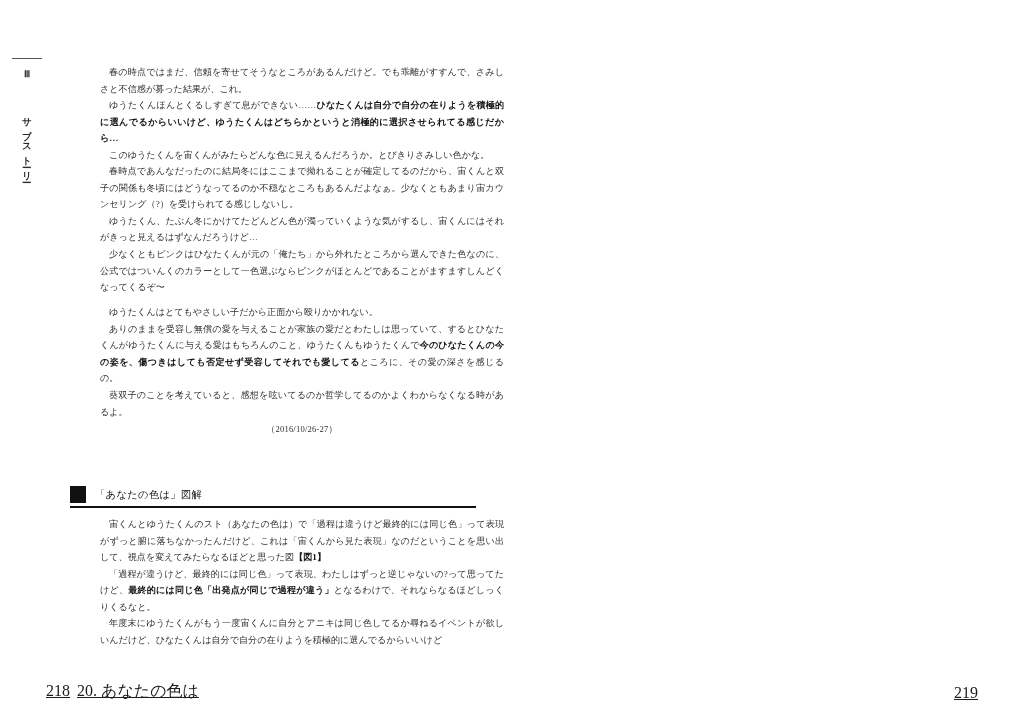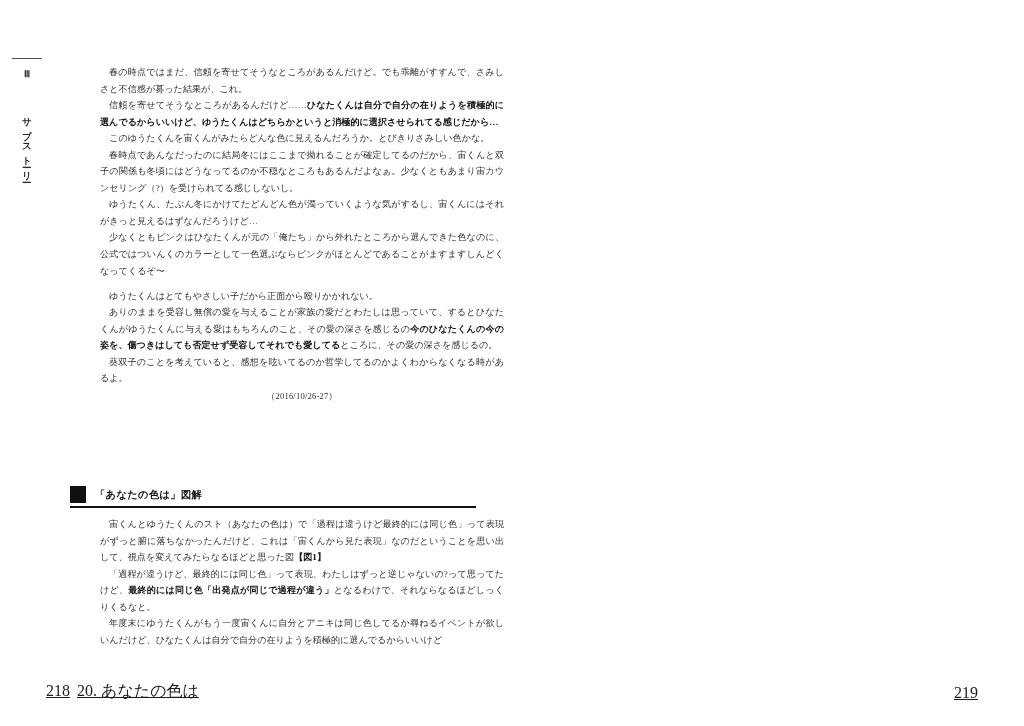--- a/index.html
+++ b/index.html
@@ -62,21 +62,21 @@
 
   .sig{ text-align:right;text-indent:0;margin-top:2px;font-size:8.6px;letter-spacing:.2px;}
 
   
   .sec-head{
     position:absolute;left:70px;top:486px;width:406px;
   }
   .sec-head-row{display:flex;align-items:center;gap:9px;}
   .sec-square{width:16px;height:17px;background:#111;flex:0 0 auto;}
   .sec-title{
-    font-size:10.2px;font-weight:bold;color:#111;letter-spacing:.4px;
+    font-size:10.2px;font-weight:normal;color:#111;letter-spacing:.4px;
     font-family:"Liberation Sans","DejaVu Sans",sans-serif;
   }
   .sec-rule{height:1.6px;background:#111;margin-top:3px;width:100%;}
 
   .col-left-lower{left:72px;top:516px;width:404px;}
 
   
   .footer{
     position:absolute;bottom:24px;font-size:16px;color:#1d1d1d;
     font-family:"Liberation Serif",serif;
@@ -95,32 +95,32 @@
 
     <div class="margin-head">
       <div class="margin-rule"></div>
       <span class="margin-num">Ⅲ</span>
       <div class="margin-vtext">サブストーリー</div>
     </div>
 
     <div class="col col-left">
       <p><span>春の時点ではまだ、信頼を寄せてそうなところがあるんだけど。でも乖離がすすんで、さみしさと不信感が募った結果が、これ。</span></p>
 
-      <p><span>信頼を寄せてそうなところがあるんだけど……</span><b>ひなたくんは自分で自分の在りようを積極的に選んでるからいいけど、ゆうたくんはどちらかというと消極的に選択させられてる感じだから…</b></p>
+      <p><span>ゆうたくんほんとくるしすぎて息ができない……</span><b>ひなたくんは自分で自分の在りようを積極的に選んでるからいいけど、ゆうたくんはどちらかというと消極的に選択させられてる感じだから…</b></p>
 
       <p><span>このゆうたくんを宙くんがみたらどんな色に見えるんだろうか。とびきりさみしい色かな。</span></p>
       <p><span>春時点であんなだったのに結局冬にはここまで拗れることが確定してるのだから、宙くんと双子の関係も冬頃にはどうなってるのか不穏なところもあるんだよなぁ。少なくともあまり宙カウンセリング（?）を受けられてる感じしないし。</span></p>
       <p><span>ゆうたくん、たぶん冬にかけてたどんどん色が濁っていくような気がするし、宙くんにはそれがきっと見えるはずなんだろうけど…</span></p>
       <p><span>少なくともピンクはひなたくんが元の「俺たち」から外れたところから選んできた色なのに、公式ではついんくのカラーとして一色選ぶならピンクがほとんどであることがますますしんどくなってくるぞ〜</span></p>
 
       <p class="blank"></p>
 
       <p><span>ゆうたくんはとてもやさしい子だから正面から殴りかかれない。</span></p>
 
-      <p><span>ありのままを受容し無償の愛を与えることが家族の愛だとわたしは思っていて、するとひなたくんがゆうたくんに与える愛はもちろんのこと、その愛の深さを感じるの</span><b>今のひなたくんの今の姿を、傷つきはしても否定せず受容してそれでも愛してる</b><span>ところに、その愛の深さを感じるの。</span></p>
+      <p><span>ありのままを受容し無償の愛を与えることが家族の愛だとわたしは思っていて、するとひなたくんがゆうたくんに与える愛はもちろんのこと、ゆうたくんもゆうたくんで</span><b>今のひなたくんの今の姿を、傷つきはしても否定せず受容してそれでも愛してる</b><span>ところに、その愛の深さを感じるの。</span></p>
 
       <p><span>葵双子のことを考えていると、感想を呟いてるのか哲学してるのかよくわからなくなる時があるよ。</span></p>
 
       <p class="sig noind">（2016/10/26-27）</p>
     </div>
 
     <div class="sec-head">
       <div class="sec-head-row">
         <div class="sec-square"></div>
         <div class="sec-title">「あなたの色は」図解</div>

